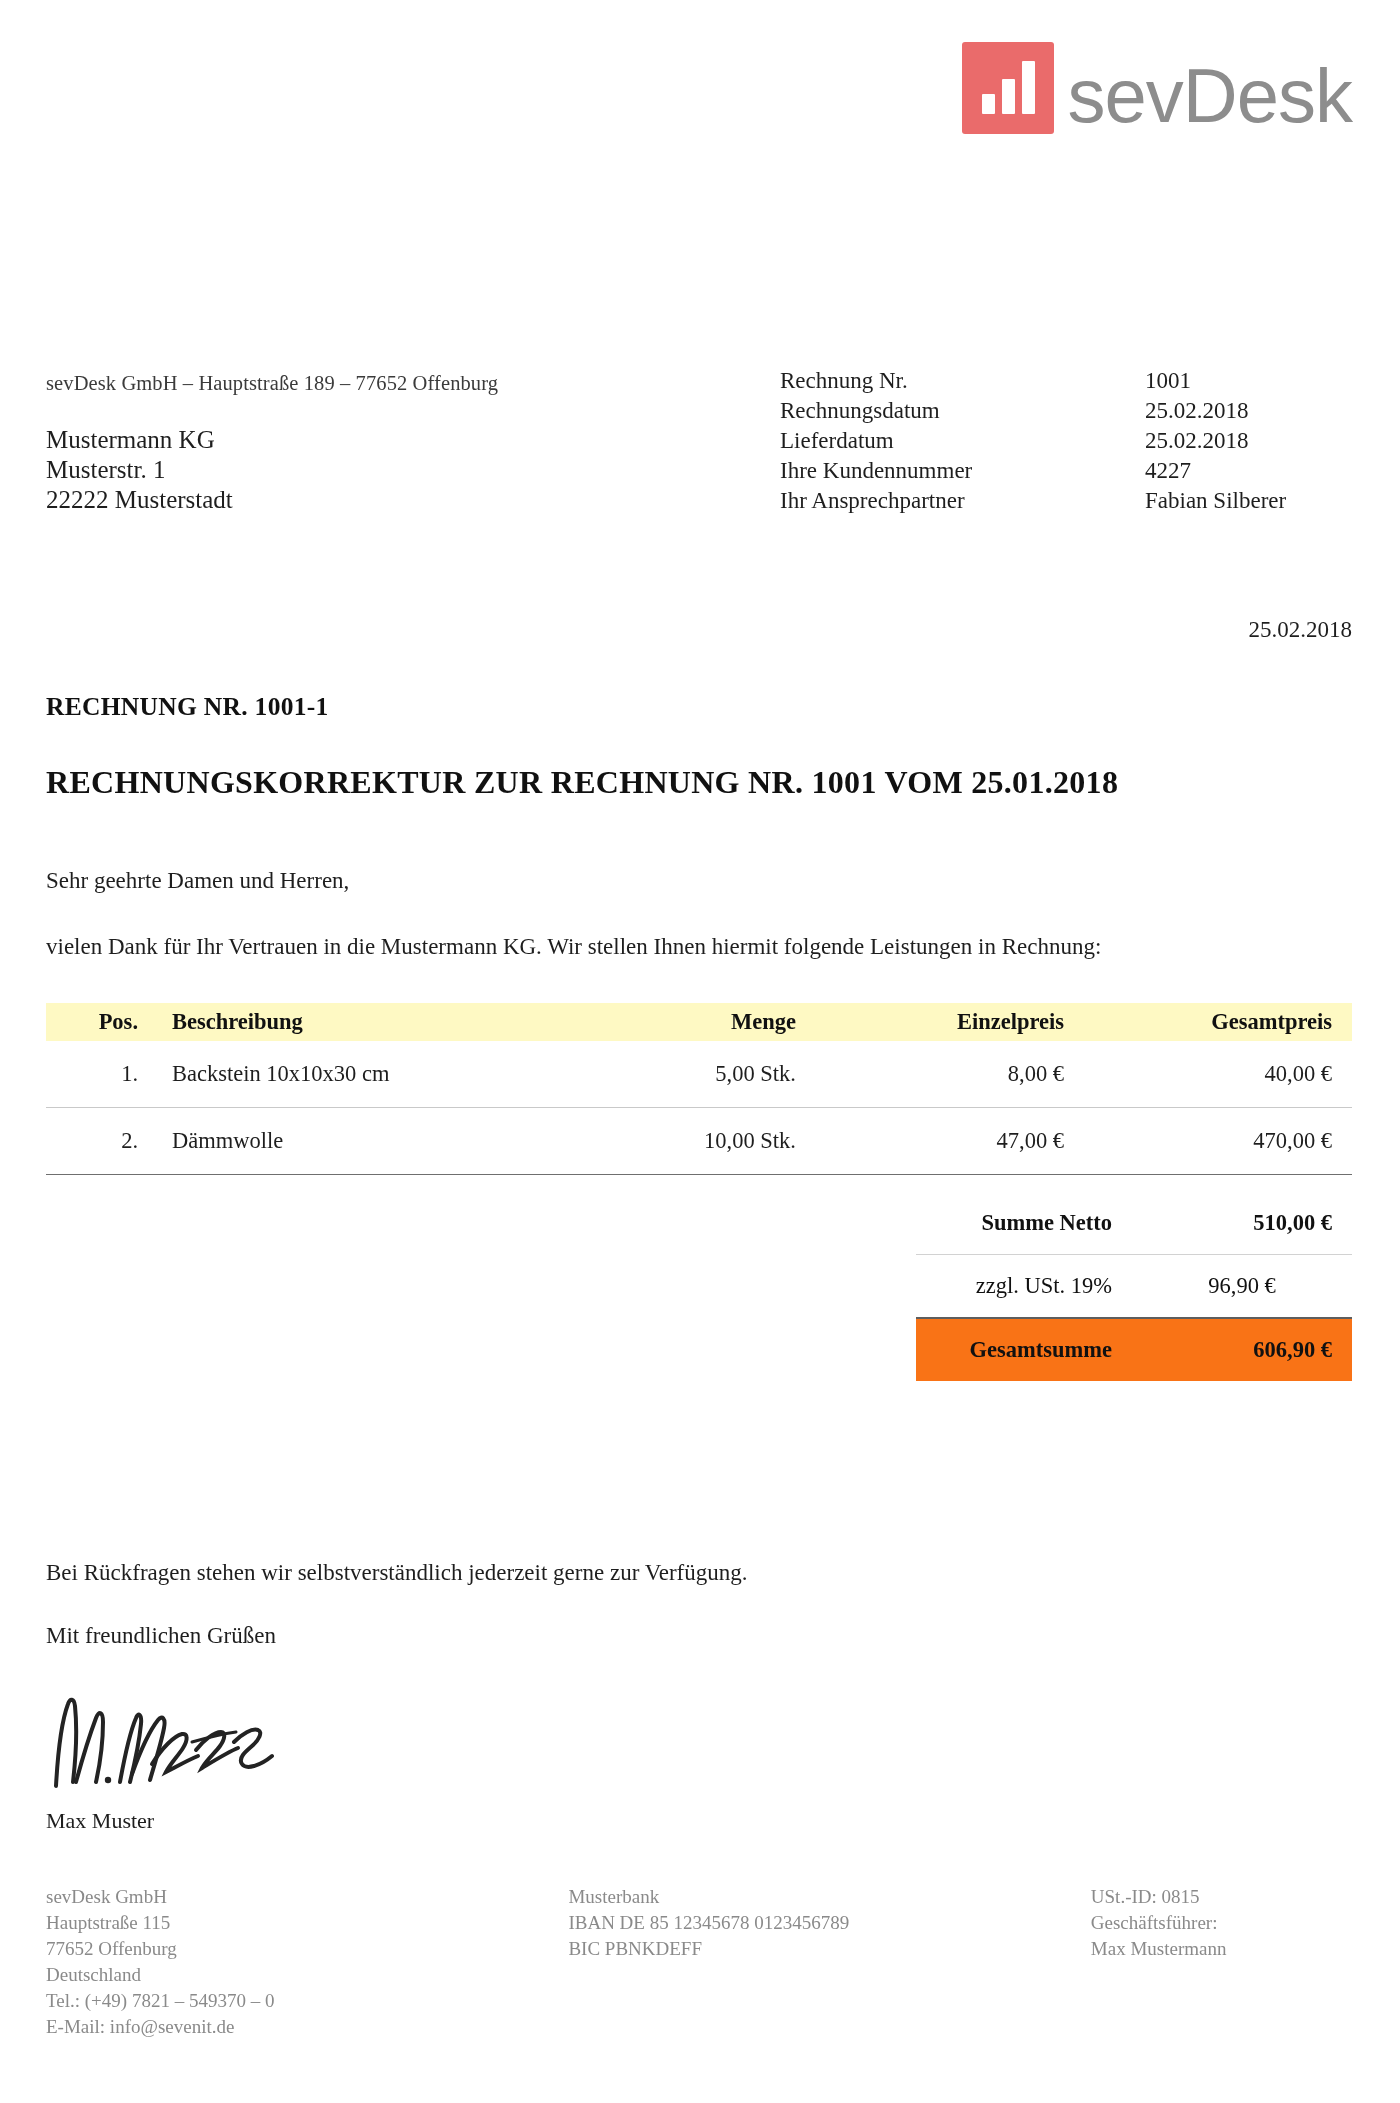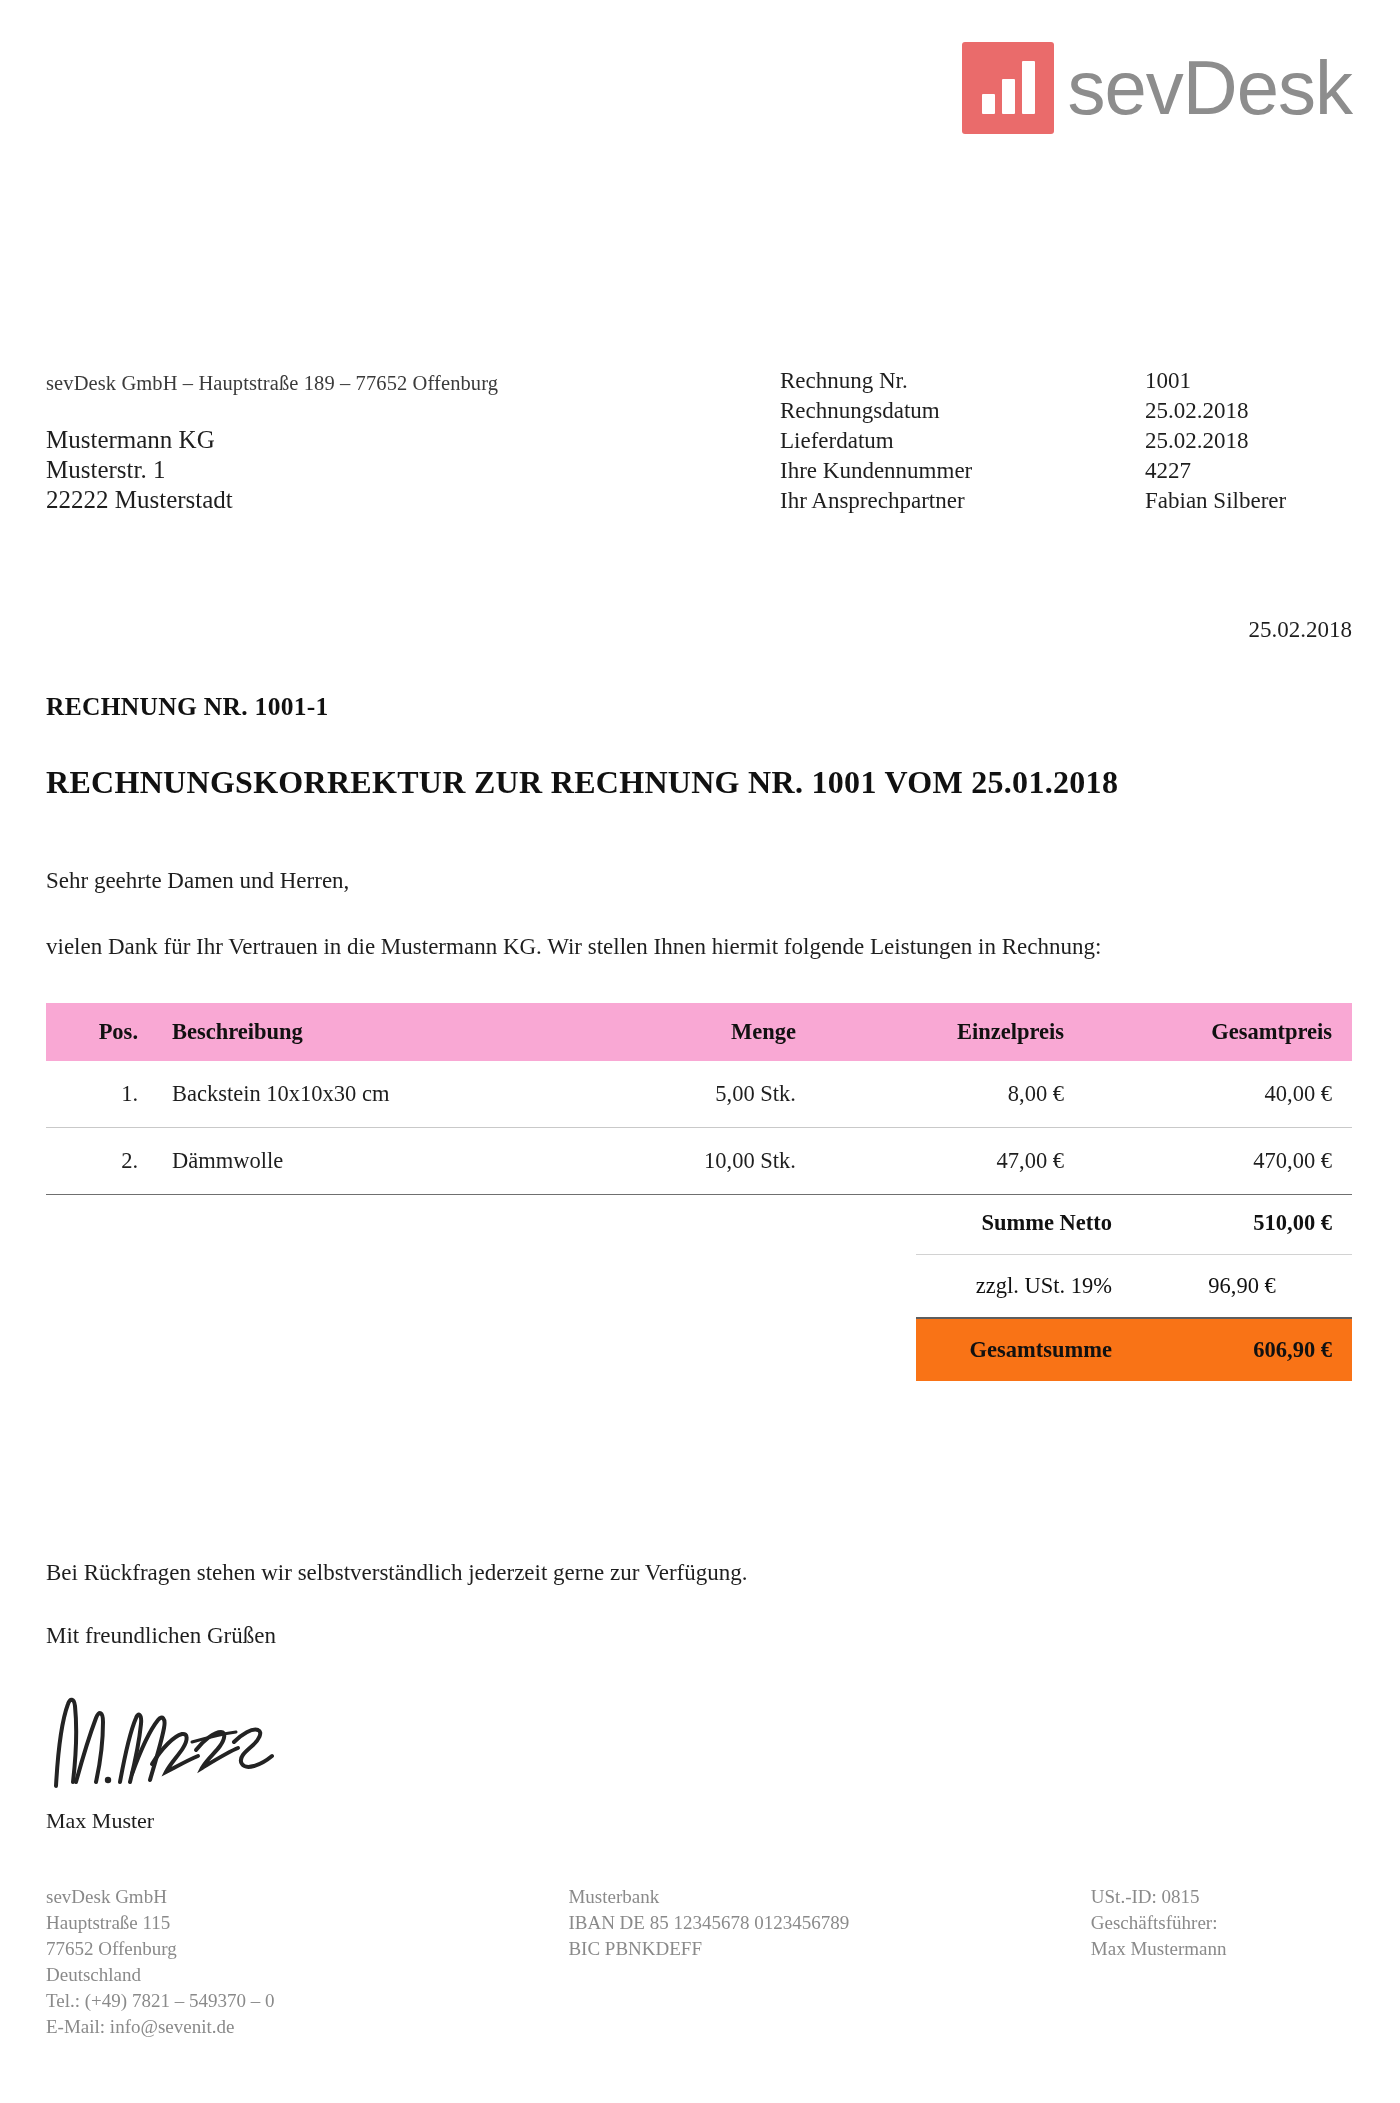--- a/index.html
+++ b/index.html
@@ -22,21 +22,21 @@
     box-sizing: border-box;
     padding: 0 46px;
   }
 
   
   .logo-bar {
     position: absolute;
     top: 42px;
     right: 48px;
     display: flex;
-    align-items: center;
+    align-items: flex-end;
     gap: 14px;
   }
   .logo-mark {
     width: 92px;
     height: 92px;
     background: #ea6b6b;
     border-radius: 3px;
     position: relative;
     display: block;
   }
@@ -138,23 +138,23 @@
   .items {
     position: absolute;
     top: 1003px;
     left: 46px;
     width: 1306px;
     border-collapse: collapse;
     font-size: 22.5px;
     color: #1e1e1e;
   }
   .items thead th {
-    background: #f9a8d4;
+    background: #fef9c3;
     font-weight: bold;
-    padding: 16px 0;
+    padding: 6px 0;
     font-size: 22.5px;
     color: #111111;
   }
   .items th.c-pos   { width: 92px;  text-align: right; padding-right: 14px; }
   .items th.c-desc  { text-align: left; padding-left: 20px; }
   .items th.c-qty   { width: 230px; text-align: right; padding-right: 18px; }
   .items th.c-unit  { width: 250px; text-align: right; padding-right: 18px; }
   .items th.c-total { width: 250px; text-align: right; padding-right: 20px; }
 
   .items tbody td {

